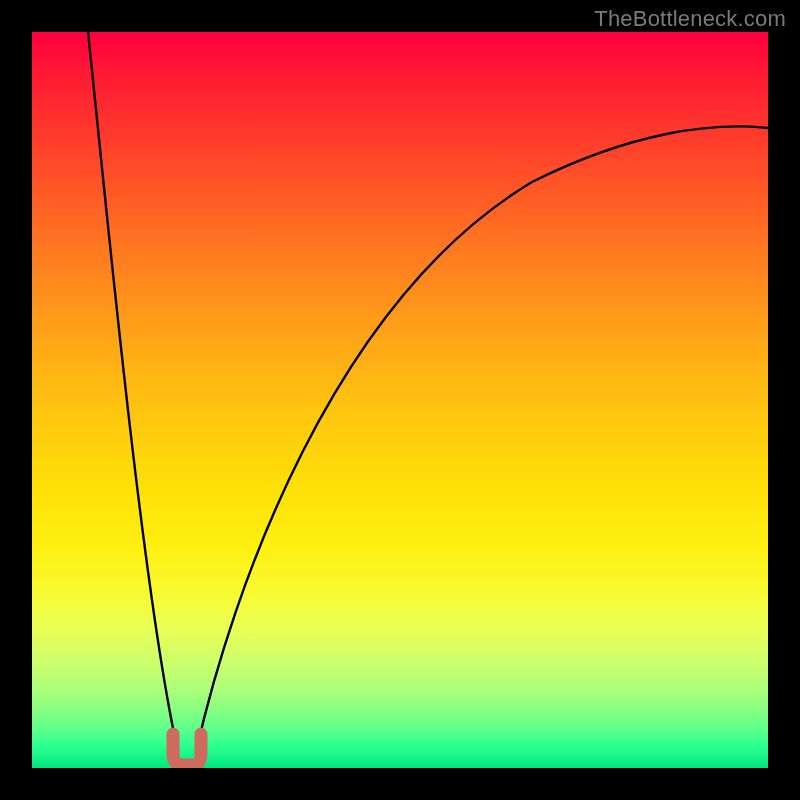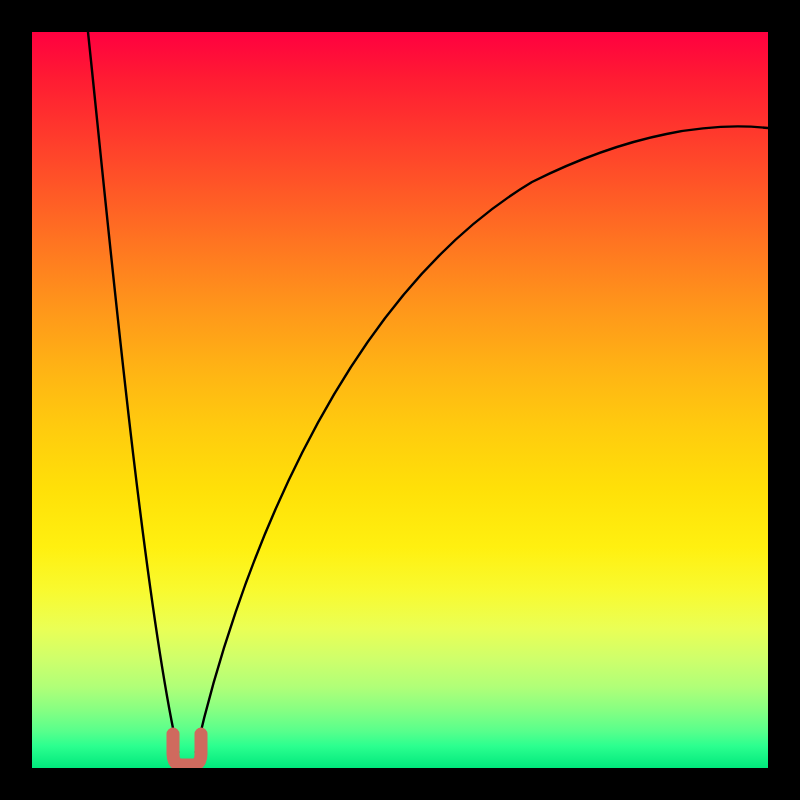--- a/index.html
+++ b/index.html
@@ -61,20 +61,21 @@
     position: absolute;
     top: 0;
     left: 0;
   }
 </style>
 </head>
 <body>
 
 <div class="frame">
 
+  <div class="watermark">TheBottleneck.com</div>
 
   <div class="plot">
 
     <svg width="736" height="736" viewBox="0 0 736 736">
 
       <path d="M 56 0
                C 72 150, 110 560, 146 720" fill="none" stroke-width="2.4" stroke-linecap="round" stroke="#000000"></path>
 
       <path d="M 164 720
                C 200 560, 300 270, 500 150

